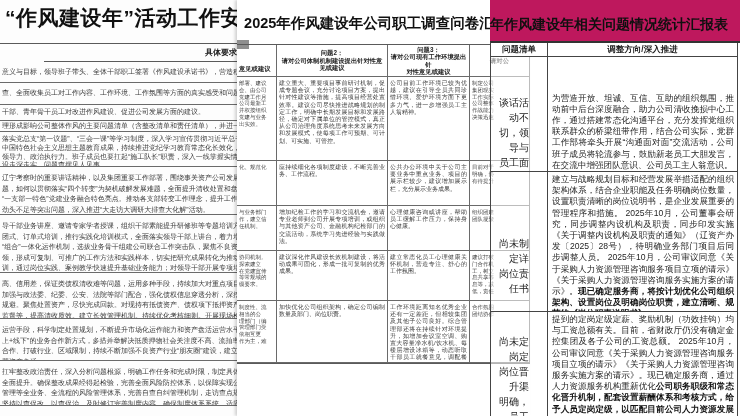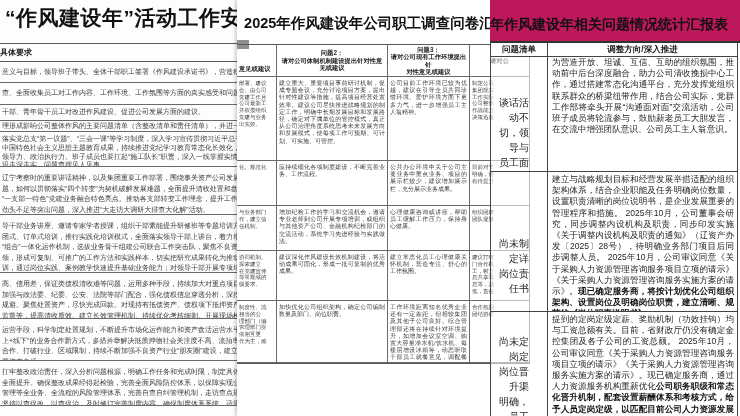--- a/index.html
+++ b/index.html
@@ -10,22 +10,22 @@
   }
   
   .left-doc { position:absolute; left:0; top:0; width:237px; height:416px; background:#fdfdfd; }
   .left-title { position:absolute; left:5px; top:4px; font-size:21px; font-weight:bold;
                 letter-spacing:.5px; white-space:nowrap; color:#101010; }
   .left-table { position:absolute; left:0; top:43px; width:237px; border-top:1px solid #5a5a5a; }
   .lrow { border-bottom:1px solid #6a6a6a; overflow:hidden; position:relative; }
   .lrow .txt { font-size:7px; line-height:8.8px; white-space:pre; color:#3a3a3a; padding:3px 0 0 2px; }
   .lrow.single { display:flex; align-items:center; }
   .lrow.single .txt { padding-top:0; }
-  .lhead { height:18px; display:flex; align-items:center; justify-content:flex-start;
-           border-bottom:1px solid #5a5a5a; }
+  .lhead { height:18px; display:flex; align-items:center; justify-content:flex-end;
+           border-bottom:1px solid #5a5a5a;margin-left:44px; }
   .lhead .txt { font-size:8px; font-weight:bold; color:#222; padding:0; }
   .h21{height:21px} .h22{height:22px} .h16{height:16px} .h11{height:11px}
   .h35{height:35px} .h48{height:48px} .h58{height:58px} .h46{height:46px}
   .h42{height:42px} .h45{height:45px}
   .lrow.sparse .txt { line-height:10.5px; padding-top:6px; }
 
   
   .mid-doc { position:absolute; left:237px; top:0; width:293px; height:416px; background:#ffffff;
              box-shadow:-2px 0 3px rgba(0,0,0,0.18); }
   .mid-title { position:absolute; left:0; top:14px; width:100%; text-align:center;
@@ -54,21 +54,21 @@
                  border-top:2px solid #333; border-left:1px solid #444; }
   .rcell { border-right:1px solid #444; border-bottom:1px solid #444; overflow:hidden; }
   .rhead { background:#fff; display:flex; align-items:center; justify-content:center;
            font-size:8.5px; font-weight:bold; color:#1c1c1c; }
   .rh14{height:14px} .rh115{height:115px} .rh140{height:140px} .rh106{height:106px}
   .rprob { background:rgba(255,255,255,0.55); font-size:10px; line-height:15px;
            white-space:pre-line; text-align:right; color:#222; padding-right:18px; }
   .rprob.p1{ padding-top:38px; } .rprob.p2{ padding-top:64px; } .rprob.p3{ padding-top:22px; }
   .rans { background:#fff; font-size:8.6px; line-height:11.2px; color:#252525;
           padding:2px 3px 0 4px; text-align:justify; }
-  .rans.center { display:flex; align-items:flex-start; padding-top:0; }
+  .rans.center { display:flex; align-items:flex-end; padding-top:0; }
   .b { font-weight:bold; color:#111; }
 </style>
 </head>
 <body>
 
 <div class="stage">
 
   <div class="left-doc">
     <div class="left-title">“作风建设年”活动工作安排表</div>
     <div class="left-table">

